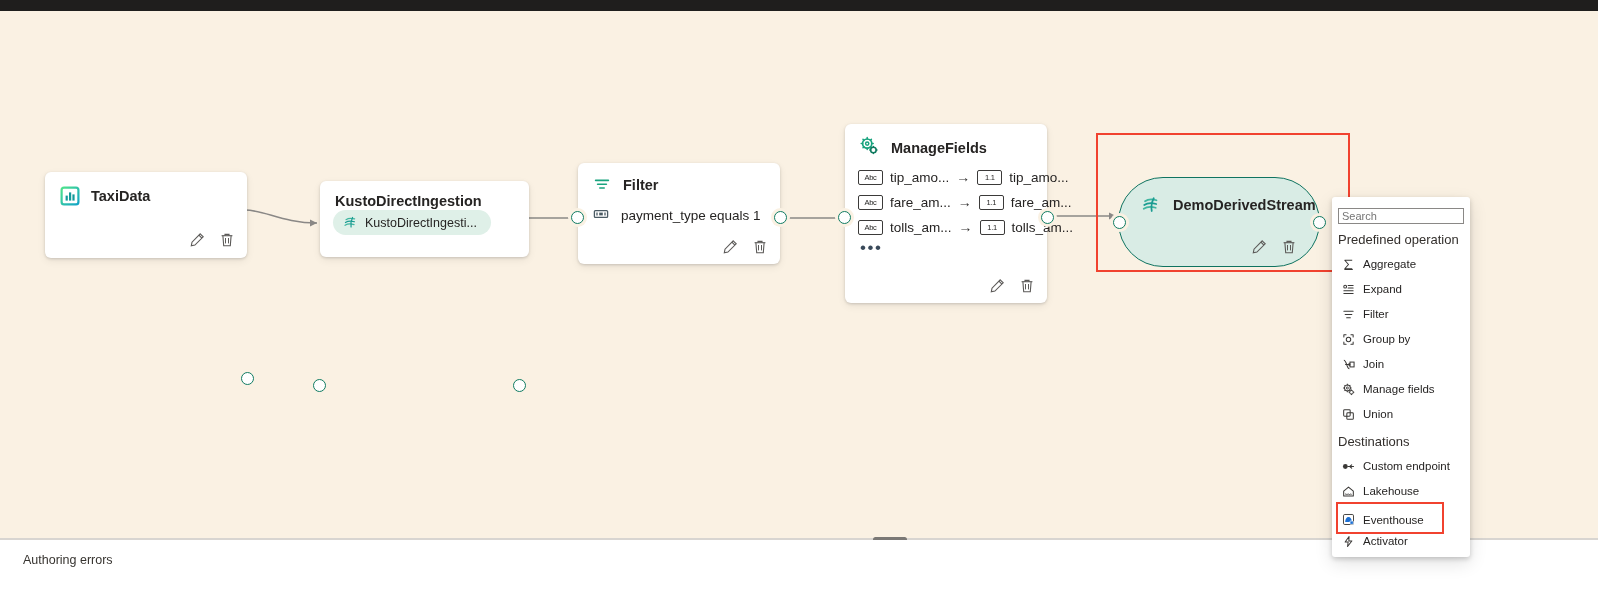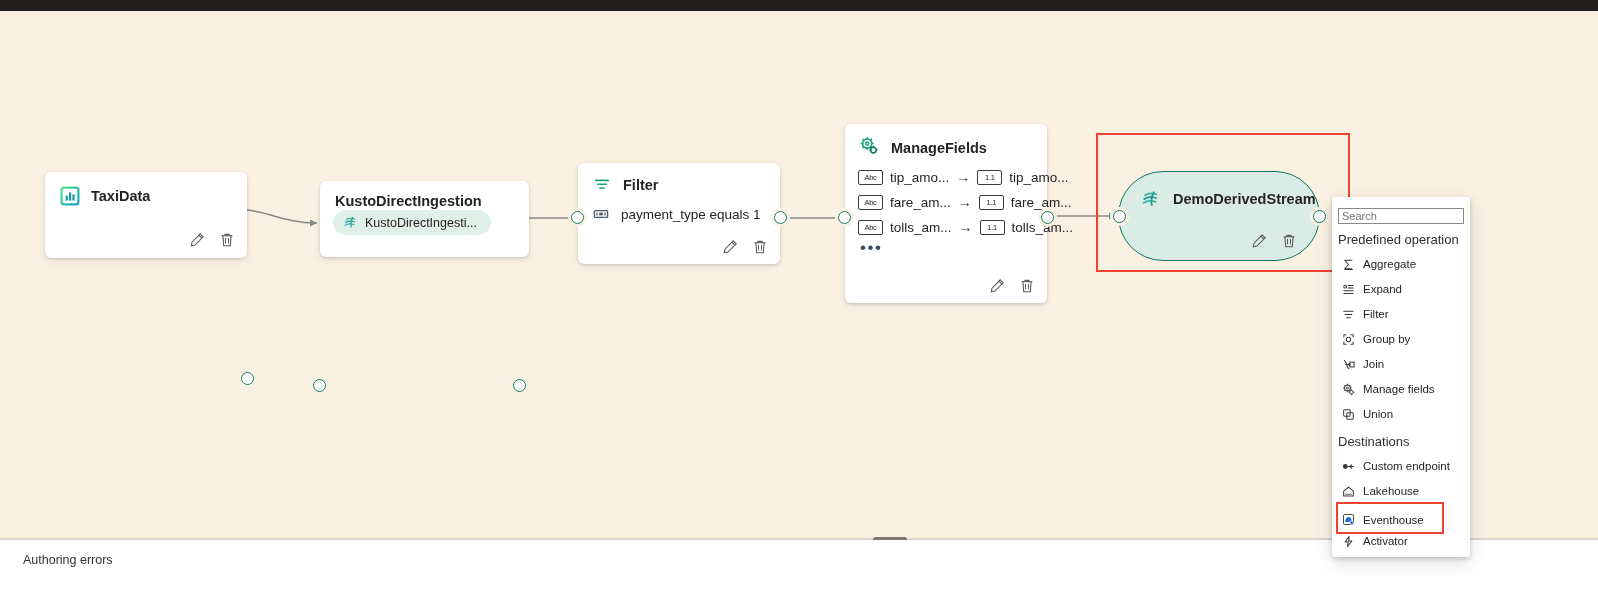--- a/index.html
+++ b/index.html
@@ -49,21 +49,21 @@
     background: #ffffff;
     border-radius: 6px;
     box-shadow: 0 1px 3px rgba(0,0,0,0.16), 0 3px 8px rgba(0,0,0,0.07);
   }
   .node-title {
     font-size: 14.5px; font-weight: bold; color: #262423;
     white-space: nowrap;
   }
   .node-row {
     font-size: 13.5px; color: #262423; white-space: nowrap;
-    display: flex; align-items: center;
+    display: flex; align-items: flex-end;
   }
   .node-actions {
     position: absolute; display: flex; gap: 13px; align-items: center;
   }
   .icon-btn {
     width: 17px; height: 17px; display: inline-flex;
     align-items: center; justify-content: center; cursor: pointer;
   }
 
   
@@ -323,21 +323,21 @@
             <path d="M6,3.7 v-1.3 h4 v1.3" fill="none" stroke="#5c5a58" stroke-width="1.1"></path>
             <path d="M3.9,3.7 l0.8,10 h6.6 l0.8,-10" fill="none" stroke="#5c5a58" stroke-width="1.1"></path>
             <path d="M6.5,6 v5.4 M9.5,6 v5.4" stroke="#5c5a58" stroke-width="1"></path>
           </svg>
         </span>
       </div>
       <div class="port" style="left:-7px; top:87px;"></div>
       <div class="port" style="left:196px; top:87px;"></div>
     </div>
 
-    <div class="stream-node" style="left:1118px; top:160px; width:200px; height:88px;">
+    <div class="stream-node" style="left:1118px; top:166px; width:200px; height:88px;">
       <div style="position:absolute; left:22px; top:17px; display:flex; align-items:center; gap:12px;">
         <span class="icon-btn" style="width:20px;height:20px;">
           <svg width="20" height="20" viewBox="0 0 16 16">
             <path d="M3.2,5 C6,3 9.6,3.4 12.4,4.2" stroke="#3fb5a0" stroke-width="1.4" fill="none" stroke-linecap="round"></path>
             <path d="M2.6,8 C5.6,6 9.4,6.4 12.2,7.2" stroke="#1b9c92" stroke-width="1.4" fill="none" stroke-linecap="round"></path>
             <path d="M2.2,11 C5.2,9 9,9.4 11.8,10.2" stroke="#3fb5a0" stroke-width="1.4" fill="none" stroke-linecap="round"></path>
             <path d="M10.2,2.6 C8.6,5.6 8,9.2 8.6,12.8" stroke="#1b9c92" stroke-width="1.4" fill="none" stroke-linecap="round"></path>
           </svg>
         </span>
         <span class="node-title">DemoDerivedStream</span>

